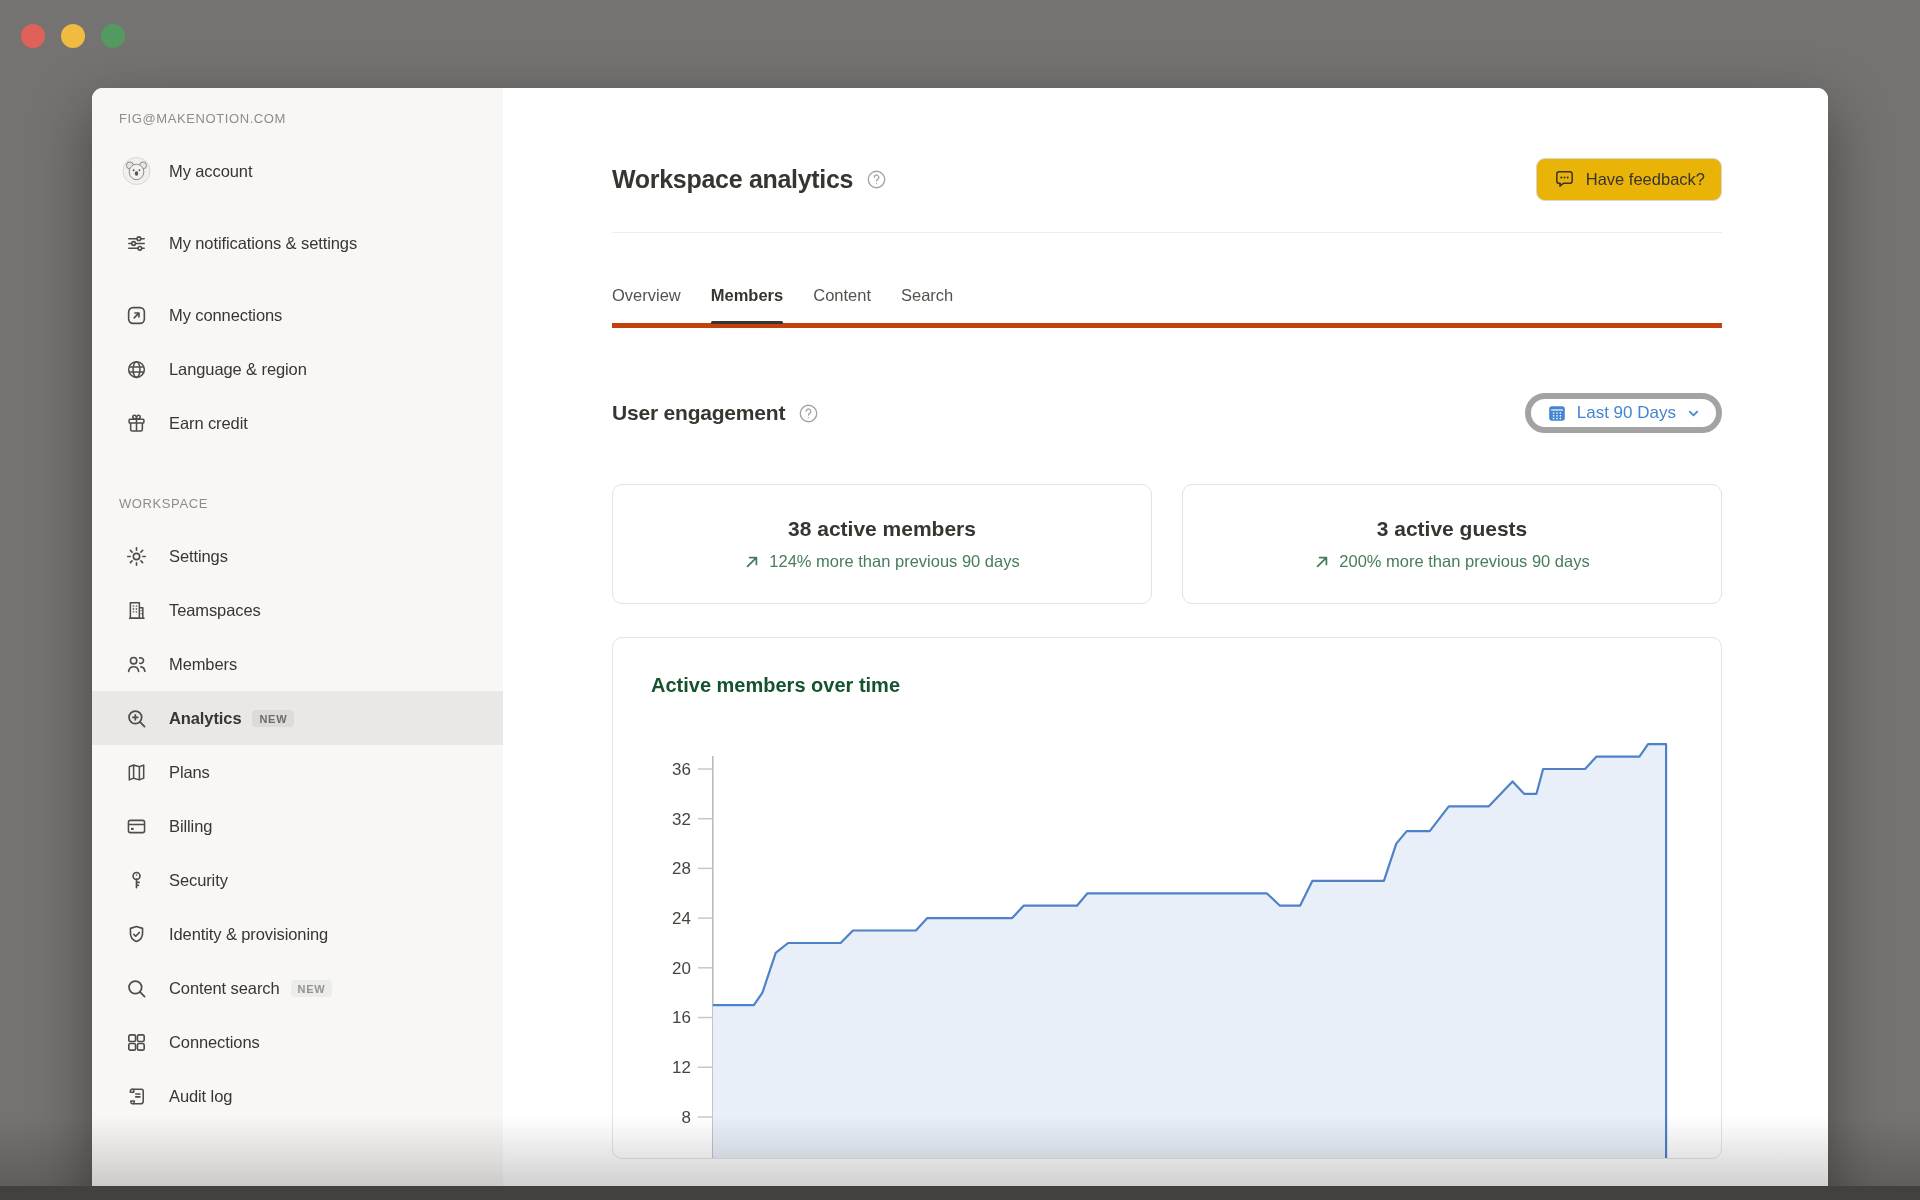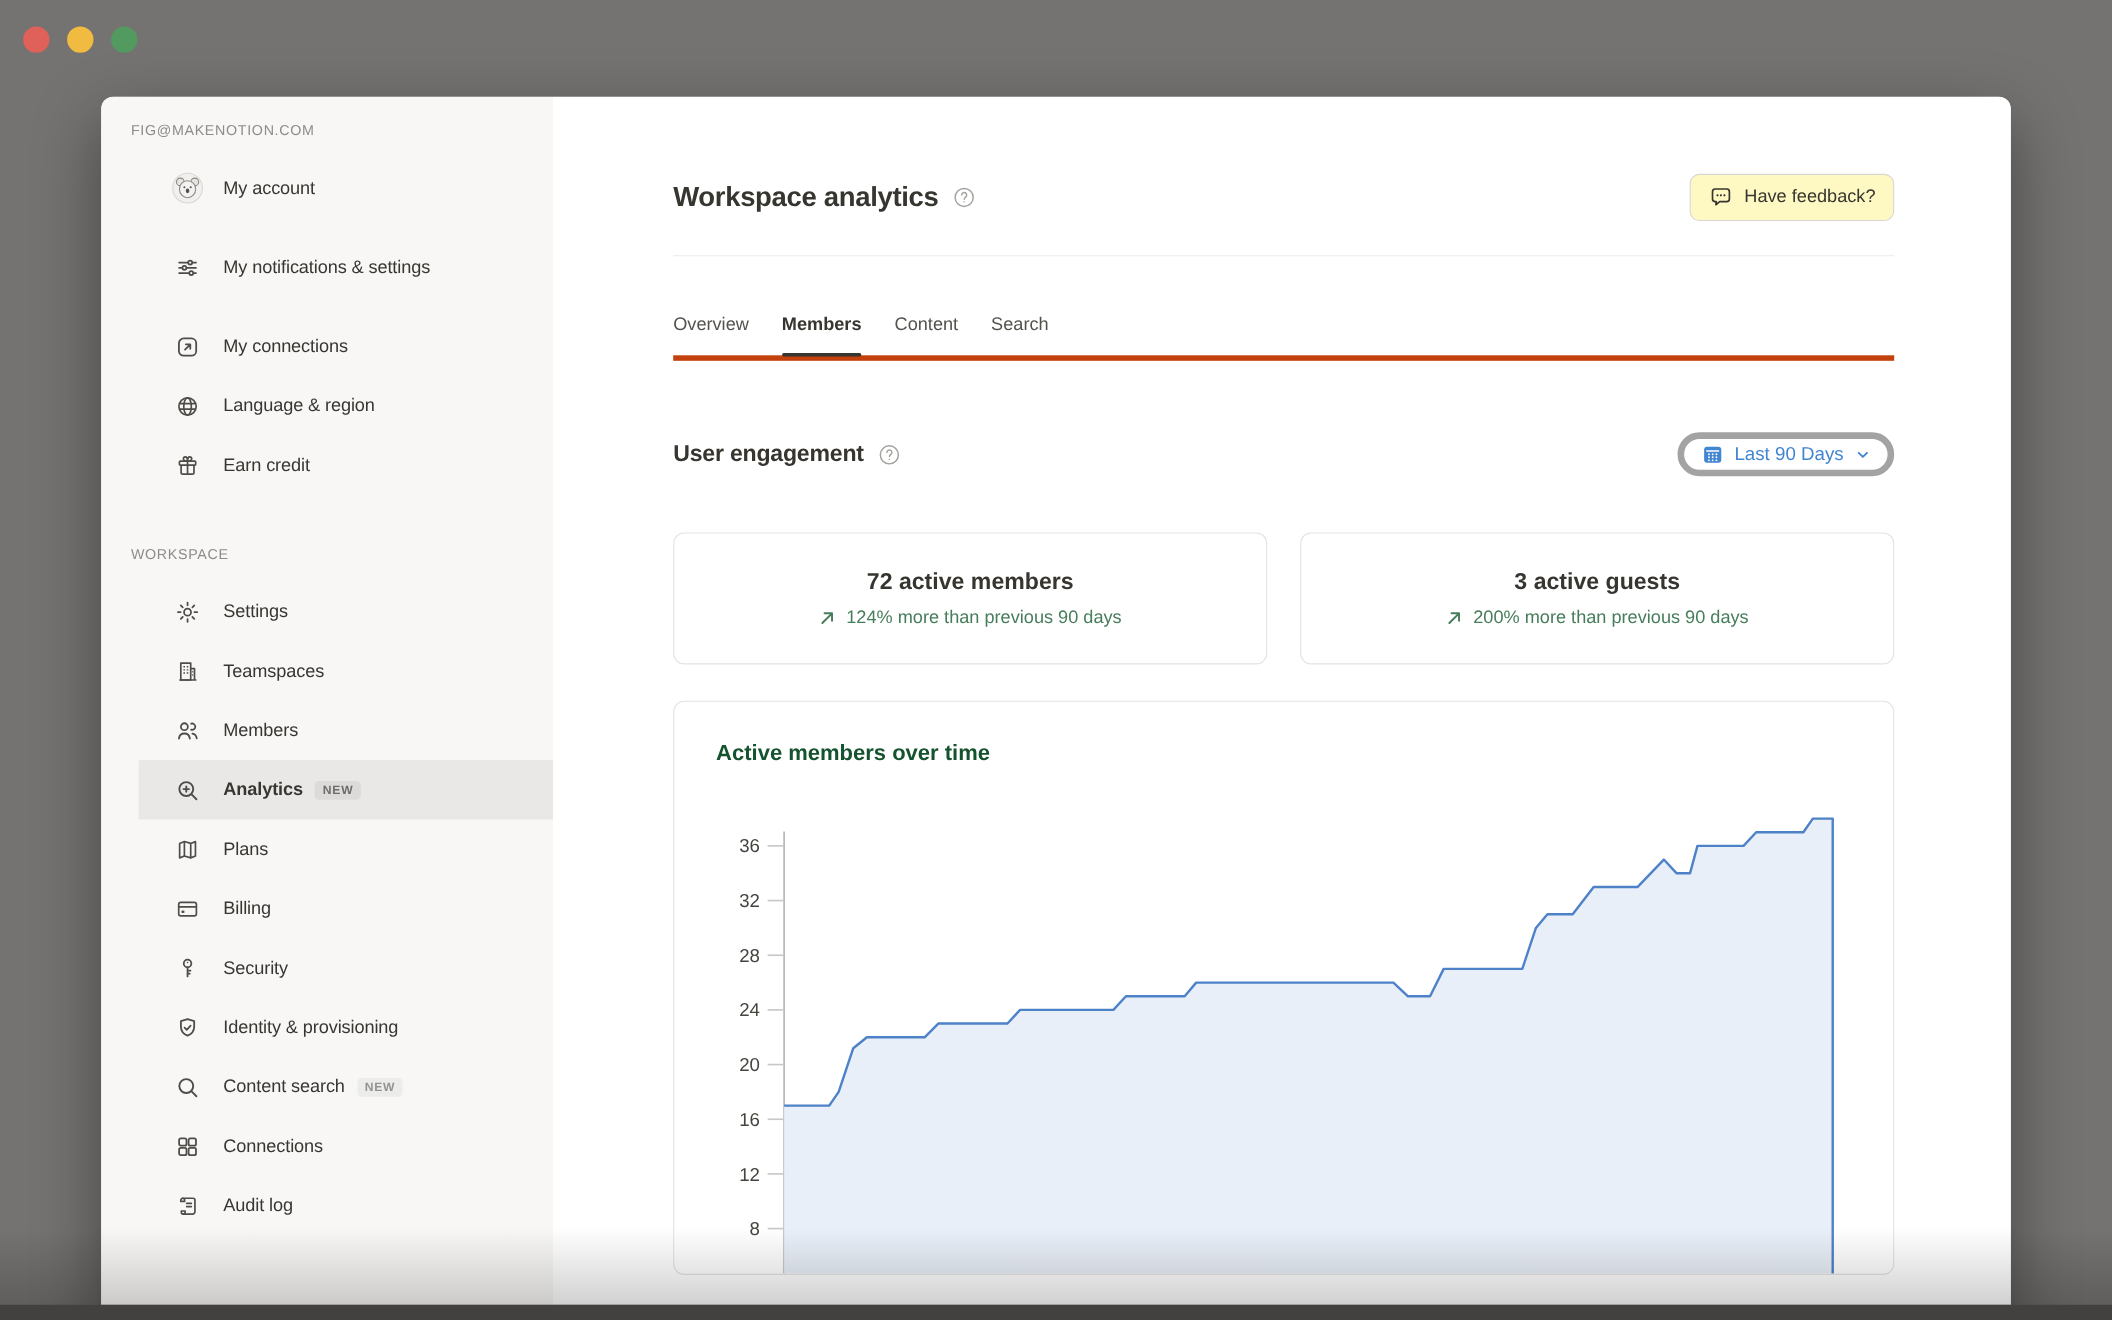--- a/index.html
+++ b/index.html
@@ -14,42 +14,42 @@
   .screen-bottom-strip{position:absolute;left:0;right:0;bottom:0;height:14px;background:#434140;}
   
   .traffic{position:absolute;top:24px;left:21px;display:flex;gap:16px;}
   .tl{width:24px;height:24px;border-radius:50%;}
   
   .window{position:absolute;left:92px;top:88px;width:1736px;height:1188px;background:#ffffff;
     border-radius:11px;box-shadow:0 22px 60px rgba(0,0,0,.4);display:flex;overflow:hidden;}
   
   .sidebar{width:411px;flex-shrink:0;background:#f8f7f5;overflow:hidden;}
   .side-email{margin:23px 0 0 27px;font-size:13px;font-weight:500;color:#8d8c88;letter-spacing:.6px;}
-  .side-list{margin-top:18px;margin-left:34px;}
+  .side-list{margin-top:18px;}
   .side-item{display:flex;align-items:center;height:54px;padding-left:30px;cursor:pointer;}
   .side-item.selected{background:#e9e8e6;}
   .side-item.selected .side-label{font-weight:600;}
   .side-item.two-line{height:90px;}
   .side-icon{width:29px;display:flex;justify-content:center;align-items:center;margin-right:18px;color:#4f4d49;flex-shrink:0;}
   .side-icon svg{width:23px;height:23px;}
   .side-icon svg.avatar-svg{width:30px;height:30px;}
   .side-label{font-size:16.5px;color:#383632;white-space:nowrap;letter-spacing:-0.1px;}
   .two-line .side-label{white-space:normal;max-width:208px;line-height:36px;}
   .side-section-label{margin:46px 0 8px 27px;font-size:13px;font-weight:500;color:#8d8c88;letter-spacing:.6px;}
   .badge{margin-left:11px;font-size:11px;font-weight:600;letter-spacing:.7px;color:#94938f;
     background:#ececea;border-radius:4px;padding:3px 7px 2px;}
   .selected .badge{background:#dcdbd9;color:#6d6c68;}
   
   .content{flex:1;position:relative;padding:0 106px 0 109px;background:#fff;}
   .header-row{display:flex;justify-content:space-between;align-items:center;margin-top:70px;}
   .title-wrap{display:flex;align-items:center;gap:13px;}
   .page-title{font-size:25px;font-weight:700;color:#37352f;letter-spacing:-0.3px;}
   .help-icon{display:inline-flex;width:21px;height:21px;}
   .feedback-btn{display:flex;align-items:center;gap:10px;height:43px;padding:0 16px;border:1px solid #d7d6d3;
-    border-radius:9px;font-size:16.5px;font-weight:500;color:#37352f;background:#fef9c3;cursor:pointer;}
+    border-radius:9px;font-size:16.5px;font-weight:500;color:#37352f;background:#eab308;cursor:pointer;}
   .feedback-btn svg{width:23px;height:23px;}
   .divider{height:1px;background:#ededec;margin-top:31px;}
   .tabs{display:flex;gap:30px;margin-top:51px;border-bottom:5px solid #c2410c;}
   .tab{position:relative;padding-bottom:17px;font-size:16.5px;line-height:22px;color:#54524d;cursor:pointer;}
   .tab.active{color:#37352f;font-weight:600;}
   .tab.active::after{content:"";position:absolute;left:0;right:0;bottom:-1px;height:3px;background:#37352f;border-radius:2px;}
   .eng-row{display:flex;justify-content:space-between;align-items:center;margin-top:65px;}
   .section-title{font-size:21px;font-weight:700;color:#37352f;letter-spacing:-0.2px;}
   .range-btn{display:flex;align-items:center;gap:9px;height:40px;padding:0 15px;border:6px solid #a3a3a3;
     border-radius:21px;background:#fff;color:#4285d0;font-size:17px;cursor:pointer;}
@@ -322,21 +322,21 @@
           <span style="display:inline-flex;">
             <svg class="chev" viewBox="0 0 16 16" fill="none" stroke="#4285d0" stroke-width="1.8" stroke-linecap="round" stroke-linejoin="round">
                 <path d="M4 6l4 4 4-4"></path>
               </svg>
           </span>
         </button>
       </div>
 
       <div class="cards">
           <div class="stat-card">
-            <div class="stat-value">72 active members</div>
+            <div class="stat-value">38 active members</div>
             <div class="stat-delta" style="color: rgb(71, 125, 91);">
               <span style="display: inline-flex;">
                 <svg viewBox="0 0 16 16" fill="none" stroke="#477d5b" stroke-width="1.8" stroke-linecap="round" stroke-linejoin="round">
                   <path d="M3.6 12.4L12.4 3.6M5.6 3.6h6.8v6.8"></path>
                 </svg>
               </span>
               <span>124% more than previous 90 days</span>
             </div>
           </div>
           <div class="stat-card">

